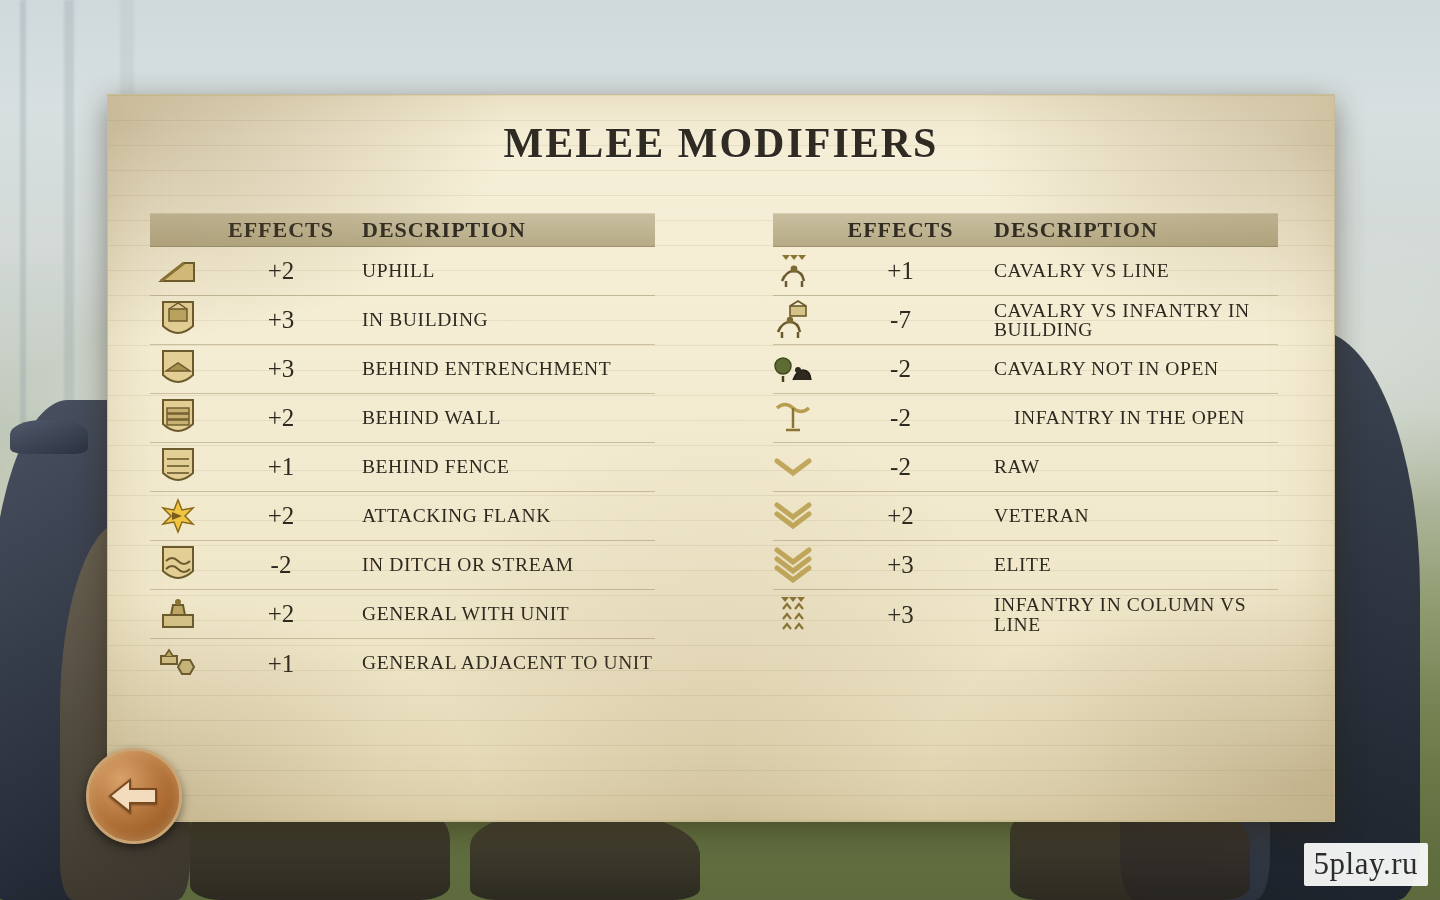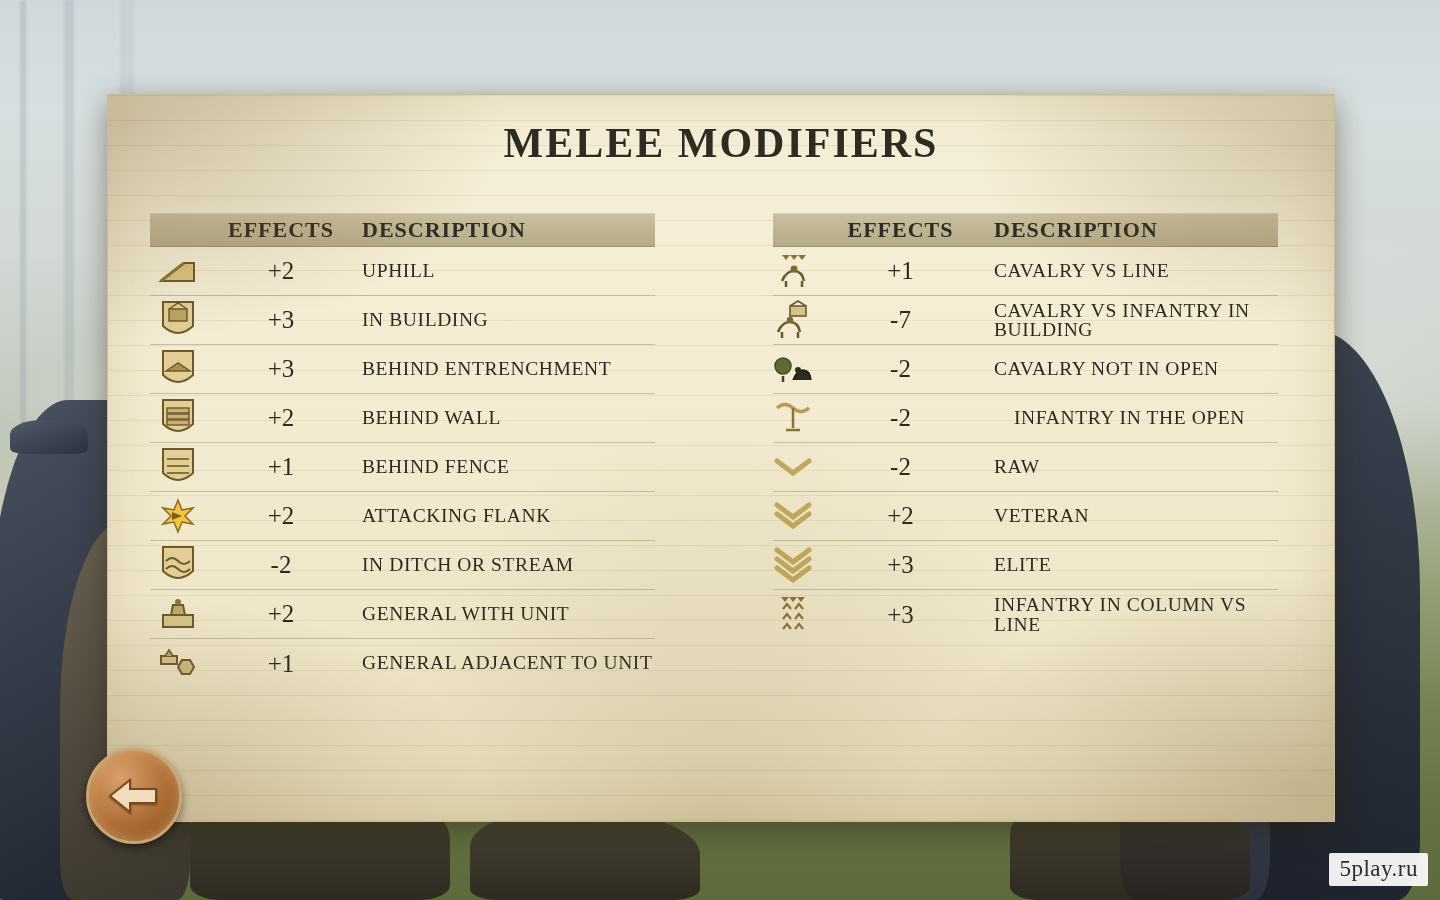--- a/index.html
+++ b/index.html
@@ -154,21 +154,21 @@
     display: flex; align-items: center; justify-content: center;
     cursor: pointer;
   }
   #back-btn svg { filter: drop-shadow(0 1px 1px rgba(0,0,0,.4)); }
 
   #watermark {
     position: absolute; right: 12px; bottom: 14px;
     background: rgba(255,255,255,.92);
     color: #2c2c2c;
     padding: 3px 10px 4px;
-    font-size: 23px;
+    font-size: 31px;
     font-family: "Liberation Serif", serif;
     letter-spacing: .5px;
     border-radius: 2px;
   }
 </style>
 </head>
 <body>
 
 <div id="screen">
 

